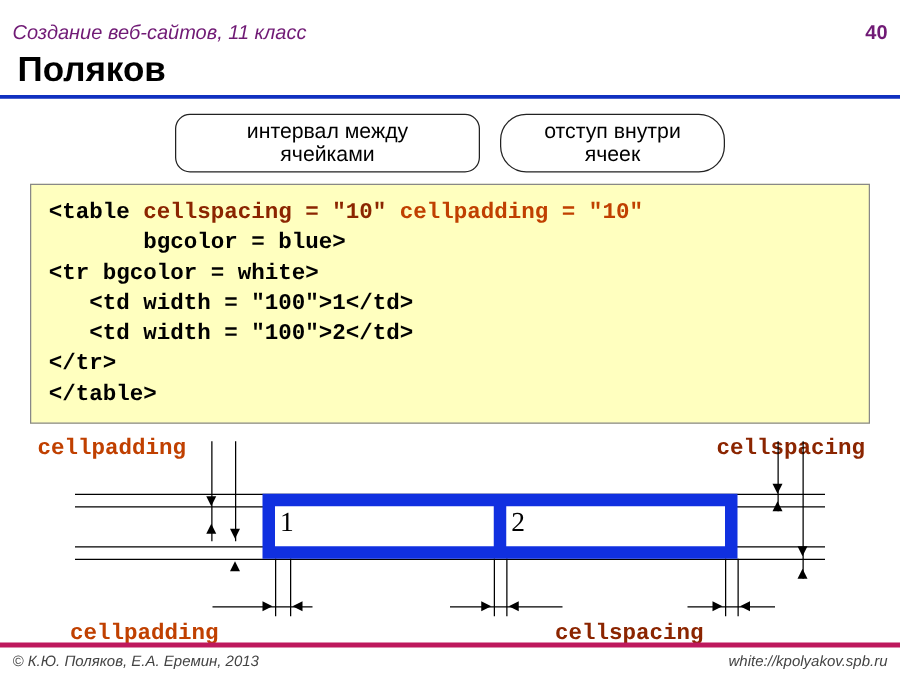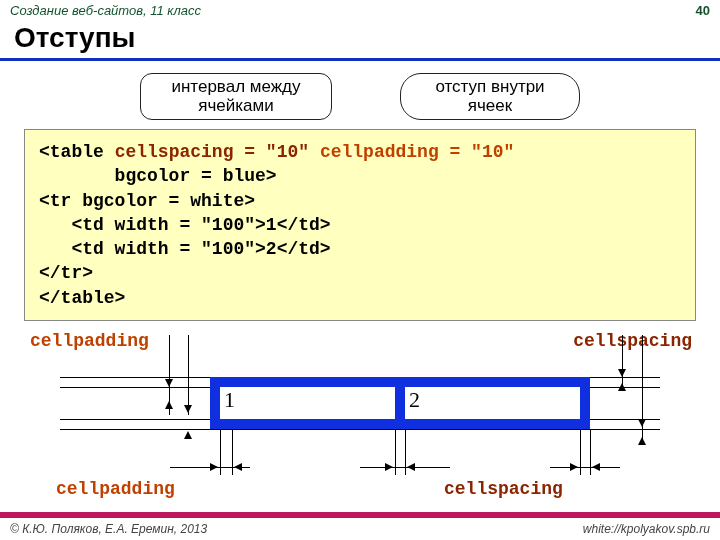--- a/index.html
+++ b/index.html
@@ -5,24 +5,24 @@
   * { margin: 0; padding: 0; box-sizing: border-box; }
   body {
     width: 720px; height: 540px;
     font-family: Arial, sans-serif;
     background: #fff;
     position: relative;
     overflow: hidden;
   }
   .header {
     display: flex; justify-content: space-between;
-    padding: 3px 10px 2px 10px;
+    padding: 18px 10px 2px 10px;
     font-style: italic;
-    font-size: 13px;
-    color: #14532d;
+    font-size: 16px;
+    color: #701a75;
   }
   .page-num { font-weight: bold; font-style: normal; }
   .title {
     font-size: 28px; font-weight: bold;
     padding: 2px 14px 4px 14px;
   }
   .rule {
     border: none;
     border-top: 3px solid #1030c0;
     margin: 0 0 12px 0;
@@ -34,21 +34,21 @@
   .callout {
     position: absolute;
     border: 1.5px solid #222;
     border-radius: 12px;
     background: #fff;
     font-size: 17px;
     text-align: center;
     padding: 4px 14px;
     line-height: 1.1;
   }
-  .callout.left { left: 140px; top: 0; width: 192px; }
+  .callout.left { left: 140px; top: 0; width: 244px; }
   .callout.right { left: 400px; top: 0; width: 180px; border-radius: 21px; }
   .codebox {
     background: #ffffbf;
     border: 1px solid #888;
     margin: 0 24px 10px 24px;
     padding: 10px 14px;
     font-family: "Courier New", monospace;
     font-size: 18px;
     font-weight: bold;
     line-height: 1.35;
@@ -106,36 +106,36 @@
   .arr-d { border-width: 8px 4px 0 4px; border-color: #000 transparent transparent transparent; }
   .arr-u { border-width: 0 4px 8px 4px; border-color: transparent transparent #000 transparent; }
 
   .labels2 { position: relative; height: 26px; }
   .lbl.bot-left { left: 56px; top: 0; color: #c04000; }
   .lbl.bot-right { left: 444px; top: 0; color: #8b2500; }
 
   .footer {
     position: absolute;
     left: 0; bottom: 0; right: 0;
-    border-top: 6px solid #be185d;
+    border-top: 4px solid #be185d;
     display: flex; justify-content: space-between;
     font-size: 12px; font-style: italic;
     padding: 4px 10px;
     color: #444;
   }
 </style>
 </head>
 <body>
 
 <div class="header">
   <span>Создание веб-сайтов, 11 класс</span>
   <span class="page-num">40</span>
 </div>
 
-<div class="title">Отступы</div>
+<div class="title">Поляков</div>
 <hr class="rule">
 
 <div class="callouts">
   <div class="callout left">интервал между<br>ячейками</div>
   <div class="callout right">отступ внутри<br>ячеек</div>
 </div>
 
 <div class="codebox"><span>&lt;table </span><span class="kw-brown">cellspacing = "10"</span><span> </span><span class="kw-brown2">cellpadding = "10"</span>
 <span>       bgcolor = blue&gt;</span>
 <span>&lt;tr bgcolor = white&gt;</span>

